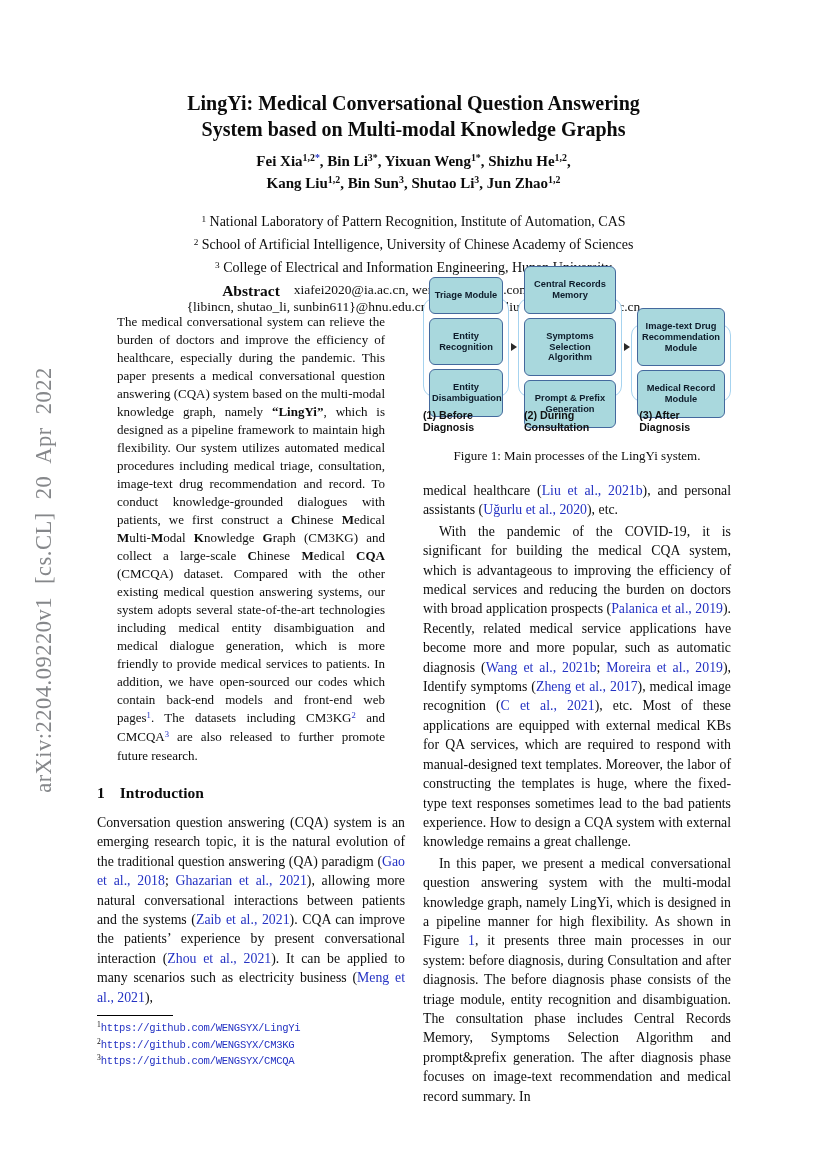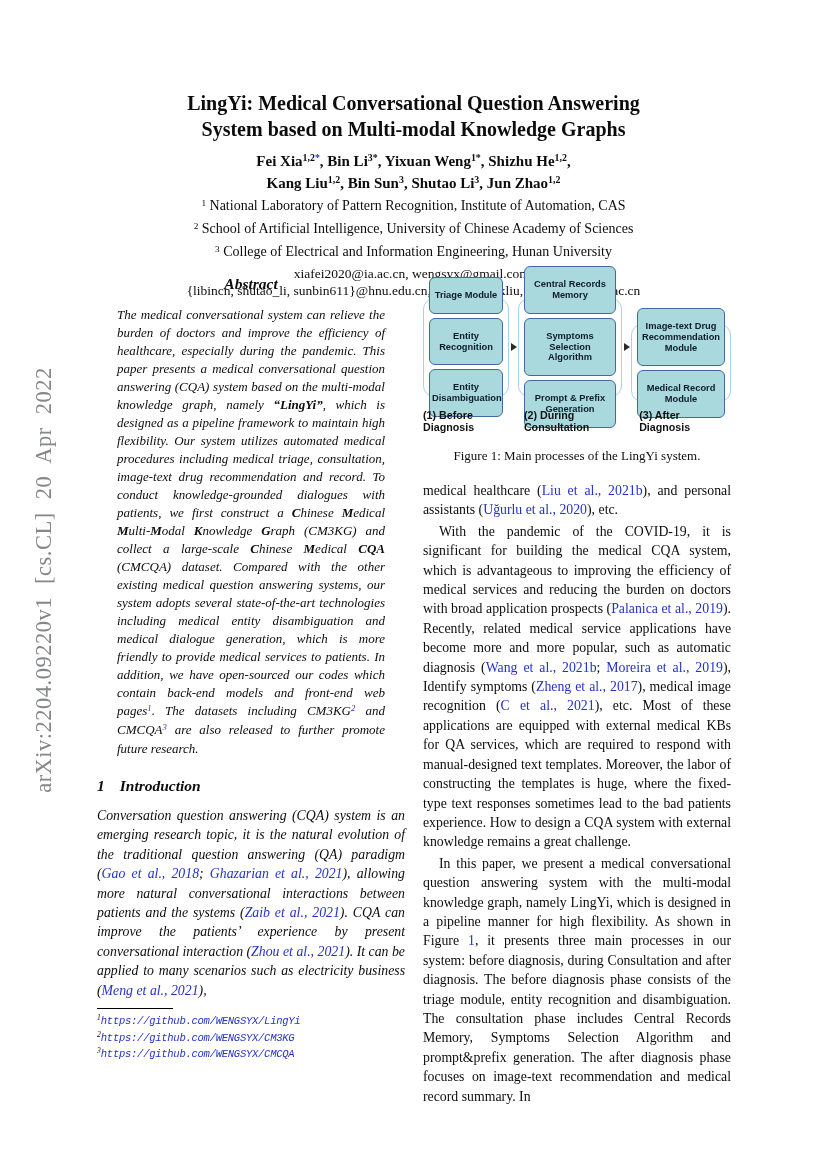--- a/index.html
+++ b/index.html
@@ -12,24 +12,24 @@
   .stamp{
     position:absolute; top:580px; left:44px;
     transform:translate(-50%,-50%) rotate(-90deg);
     white-space:nowrap; font-size:22.5px; color:#85878a;
     letter-spacing:0.5px; word-spacing:7px;
   }
   
   .header{position:absolute; top:90px; left:50px; width:727px; text-align:center;}
   .title{font-size:20px; font-weight:bold; line-height:26px;}
   .authors{font-size:15px; font-weight:bold; line-height:21px; margin-top:9px;}
-  .affil{font-size:14px; line-height:21px; margin-top:0;}
+  .affil{font-size:14px; line-height:21px; margin-top:16px;}
   .emails{font-size:13.5px; line-height:17px; margin-top:1px;}
   
-  .col-left {position:absolute; left:97px;  top:275px; width:308px;font-style:italic;}
+  .col-left {position:absolute; left:97px;  top:282px; width:308px;}
   .col-right{position:absolute; left:423px; top:292px; width:308px;}
   .abstract-heading{text-align:center; font-size:15.5px; font-weight:bold; margin:0 0 13px 0;}
   .abstract-body{margin:0 20px; font-size:13px; line-height:18px; text-align:justify;}
   .sec-heading{margin:19px 0 11px 0; font-size:15.5px; font-weight:bold;}
   .sec-heading .num{margin-right:15px;}
   .body-par{font-size:13.8px; line-height:19.4px; text-align:justify; margin:0;}
   .indent{text-indent:16px;}
   
   .b{font-weight:bold;}
   .sup{font-size:66%; position:relative; top:-0.48em;}

